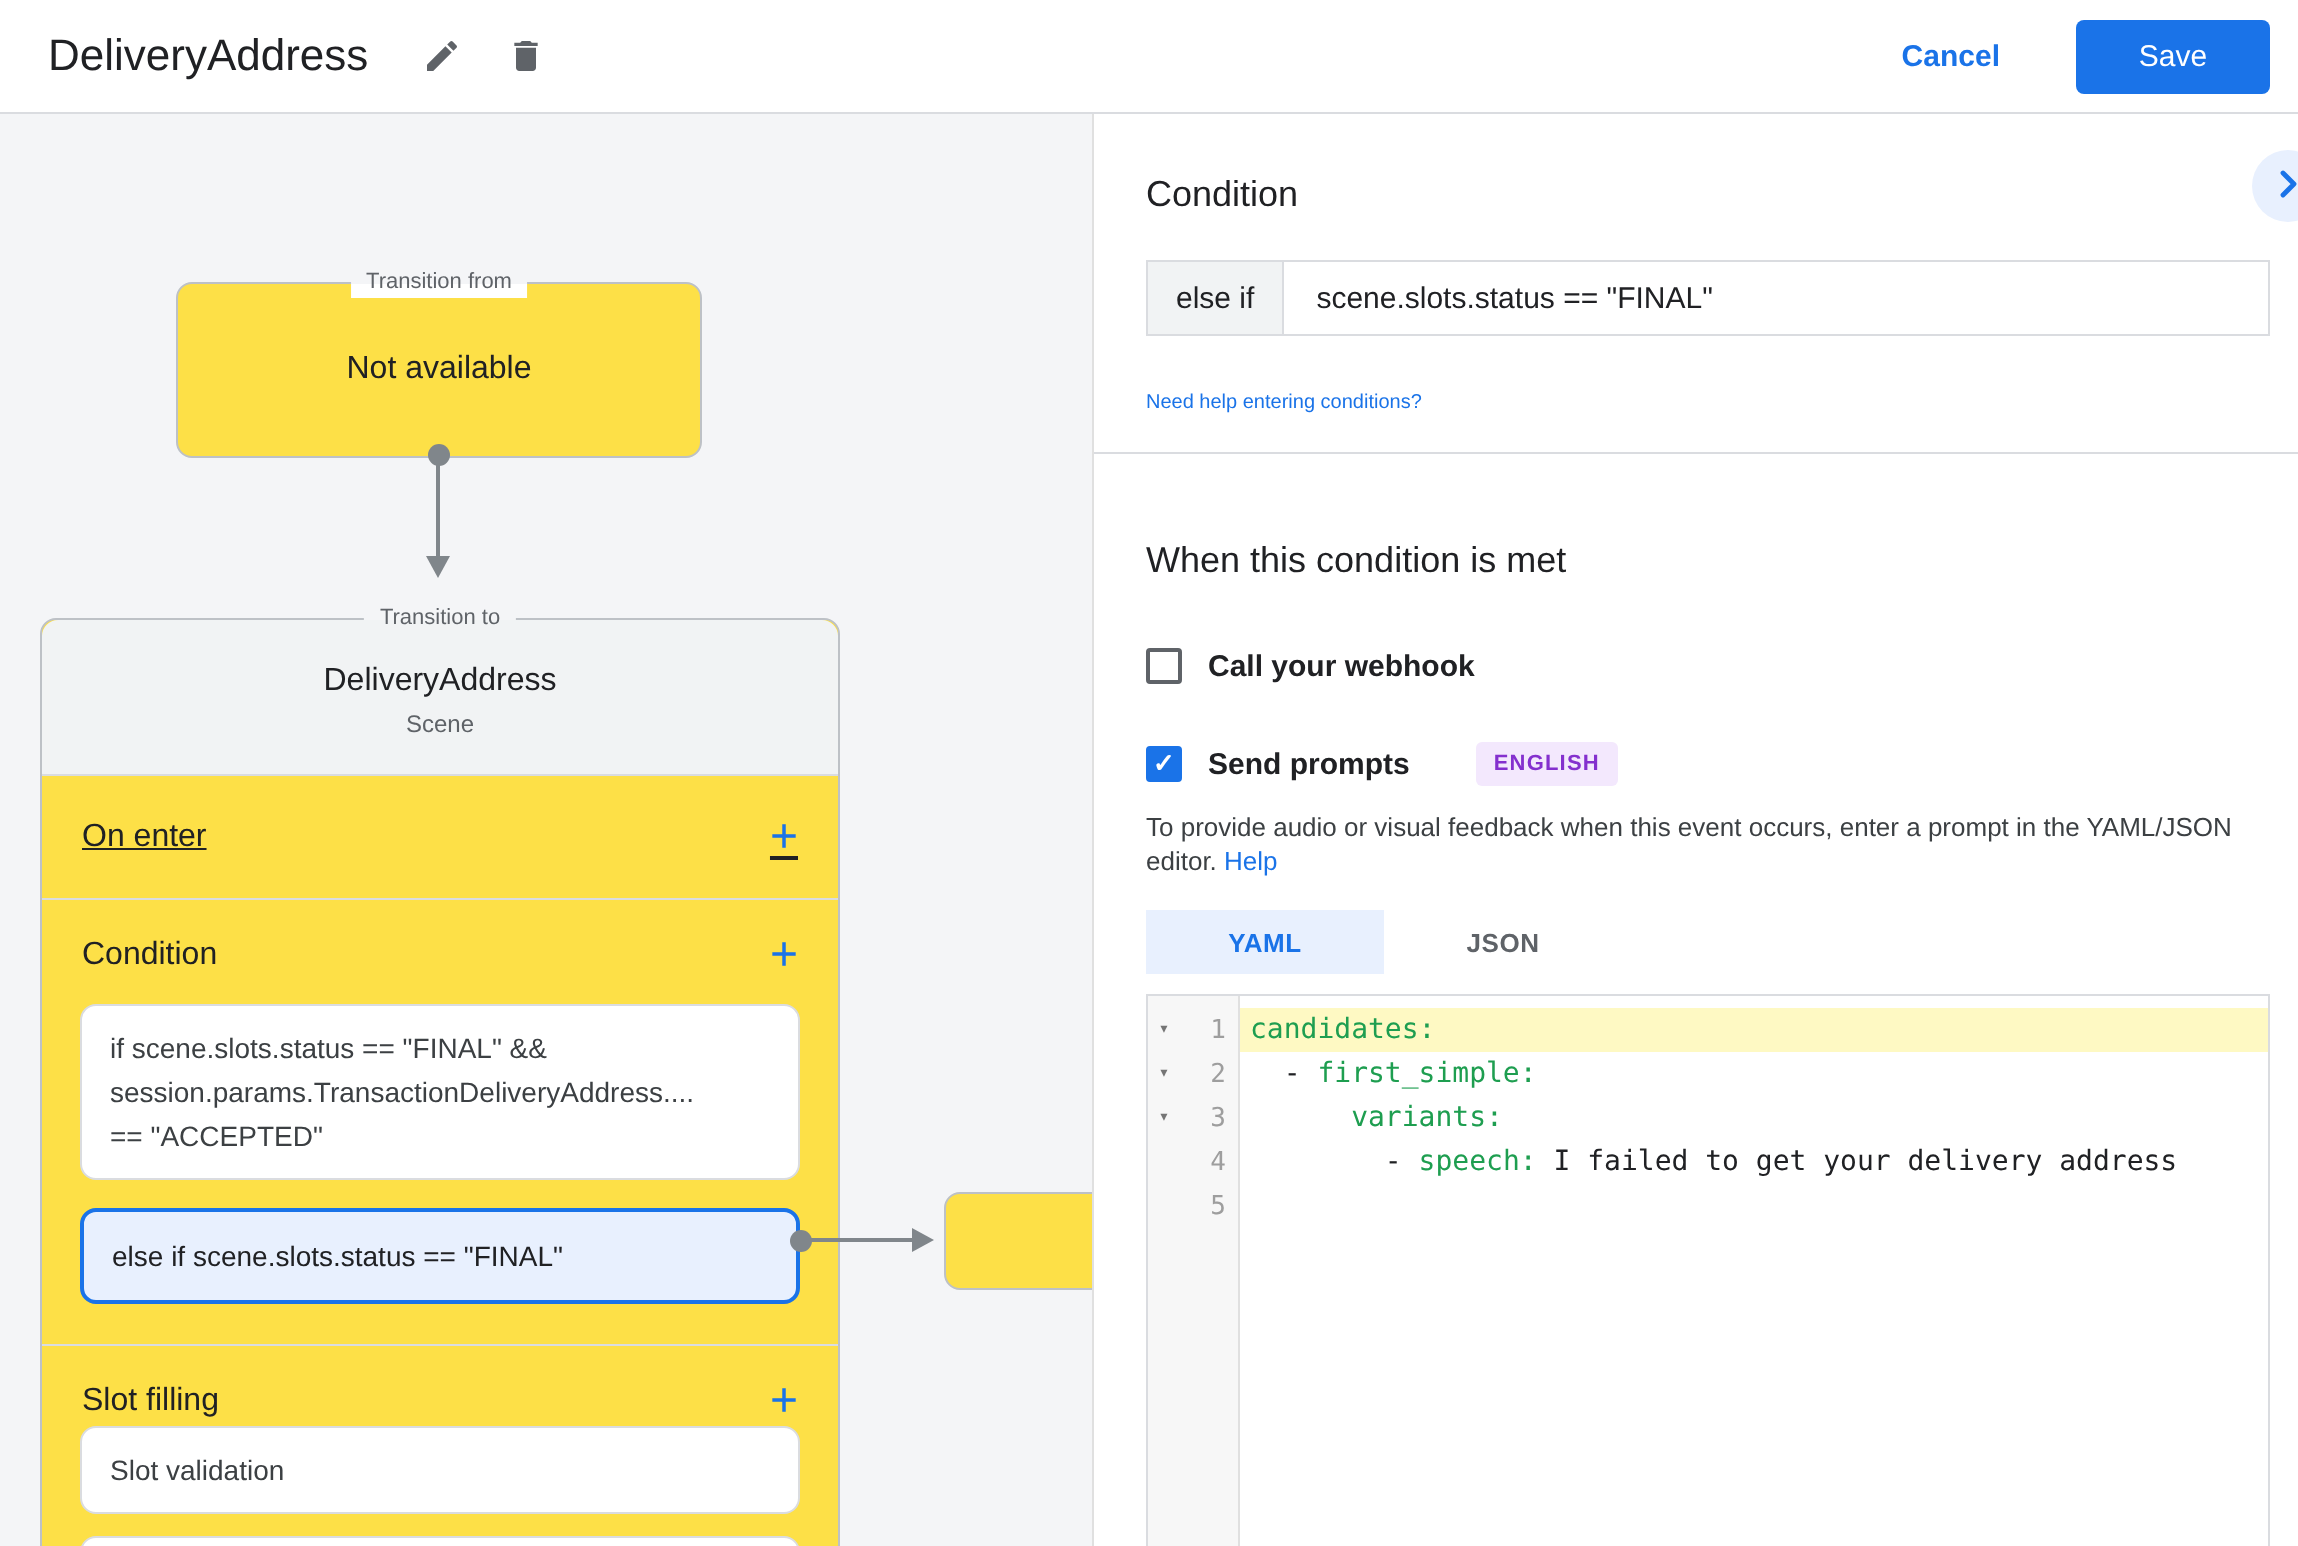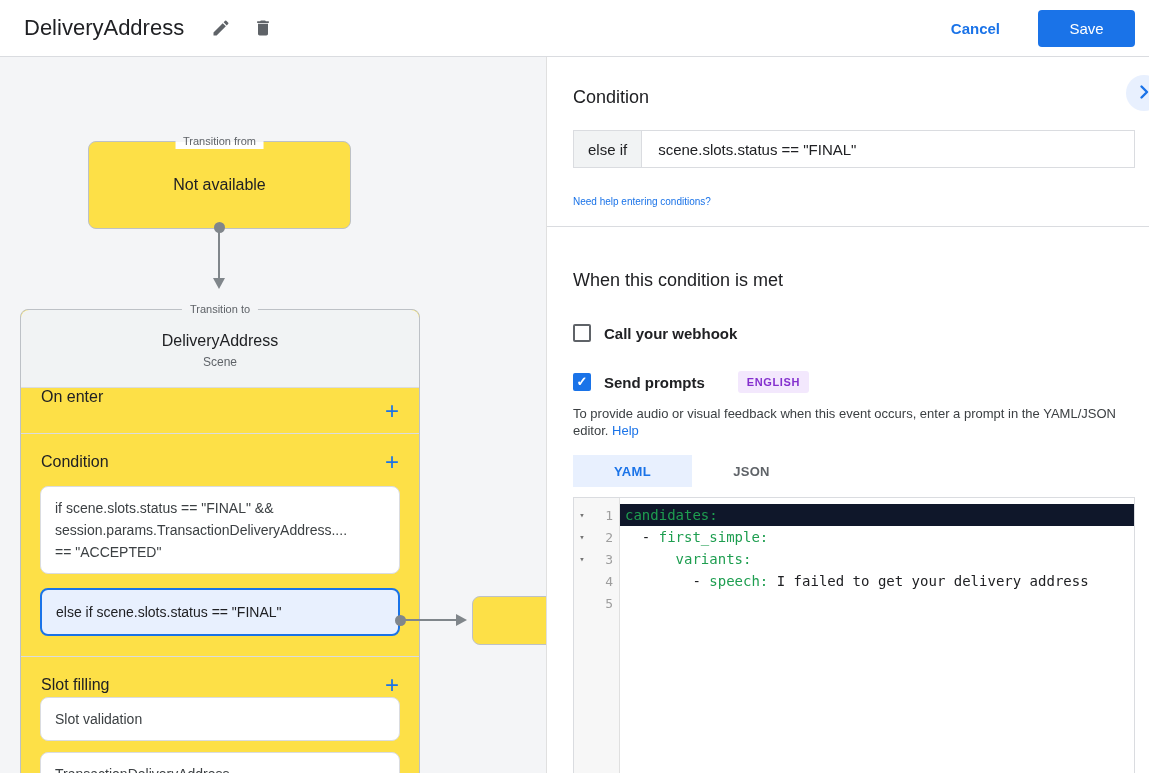--- a/index.html
+++ b/index.html
@@ -43,22 +43,22 @@
   .hline { position: absolute; height: 2px; background: #80868b; }
   .arrow-right { position: absolute; width: 0; height: 0;
     border-top: 6px solid transparent; border-bottom: 6px solid transparent;
     border-left: 11px solid #80868b; }
 
   .scene-card { left: 20px; top: 252px; width: 400px; height: 620px; }
   .scene-head { background: #f1f3f4; border-bottom: 1px solid #dadce0;
     border-radius: 8px 8px 0 0; height: 78px; text-align: center; padding-top: 22px; }
   .scene-title { font-size: 16px; color: #202124; }
   .scene-sub { font-size: 12px; color: #5f6368; margin-top: 5px; }
-  .card-row { display: flex; justify-content: space-between;
-    height: 46px; padding: 0 20px; border-bottom: 1px solid #dadce0; }
+  .card-row { display: flex; align-items: center; justify-content: space-between;
+    height: 62px; padding: 0 20px; border-bottom: 1px solid #dadce0; text-decoration: underline; }
   .row-label { font-size: 16px; color: #202124; }
   .plus-btn { background: none; border: none; color: #1a73e8; font-size: 24px;
     font-weight: 300; cursor: pointer; line-height: 20px; padding: 0; }
   .card-section { padding: 16px 19px 20px 19px; border-bottom: 1px solid #dadce0; }
   .section-head { display: flex; align-items: center; justify-content: space-between;
     height: 24px; padding: 0 1px; }
   .cond-box { border: 1px solid #dadce0; border-radius: 8px; padding: 10px 14px;
     margin-top: 12px; font-size: 14px; color: #3c4043; line-height: 22px; background: #fff; cursor: pointer; }
   .cond-box-selected { margin-top: 14px; background: #e8f0fe; border: 2px solid #1a73e8;
     border-radius: 8px; padding: 14px; font-size: 14px; color: #202124; cursor: pointer; }
@@ -107,21 +107,21 @@
   .editor { margin-top: 10px; border: 1px solid #dadce0; height: 312px; display: flex;
     font-family: "DejaVu Sans Mono", "Liberation Mono", monospace; font-size: 14px;
     background: #fff; overflow: hidden; }
   .gutter { width: 46px; flex: none; background: #f7f7f7; border-right: 1px solid #e0e0e0;
     padding-top: 6px; }
   .gutter-row { height: 22px; display: flex; align-items: center; }
   .fold { width: 16px; text-align: center; font-size: 9px; color: #757575; cursor: pointer; }
   .lineno { flex: 1; text-align: right; padding-right: 6px; font-size: 13px; color: #9e9e9e; }
   .code-area { flex: 1; padding-top: 6px; cursor: text; }
   .code-line { height: 22px; line-height: 22px; white-space: pre; padding-left: 5px; }
-  .code-line-active { background: #0f172a; }
+  .code-line-active { background: #fef9c3; }
   .code-key { color: #1e9e50; }
   .code-pre, .code-val { color: #202124; }
 </style>
 </head>
 <body>
 
 <div class="appbar">
   <div class="appbar-left">
     <div class="app-title">DeliveryAddress</div>
     <button class="icon-btn">

